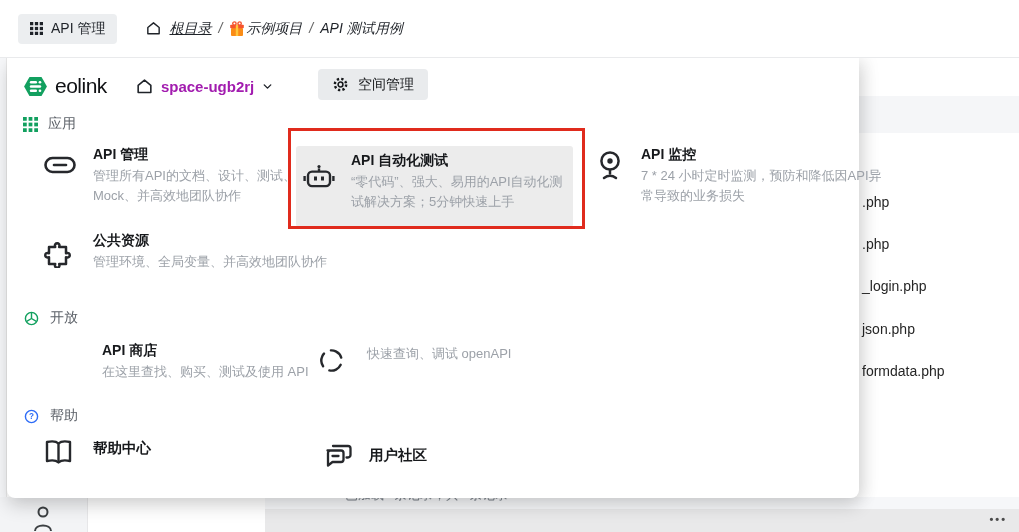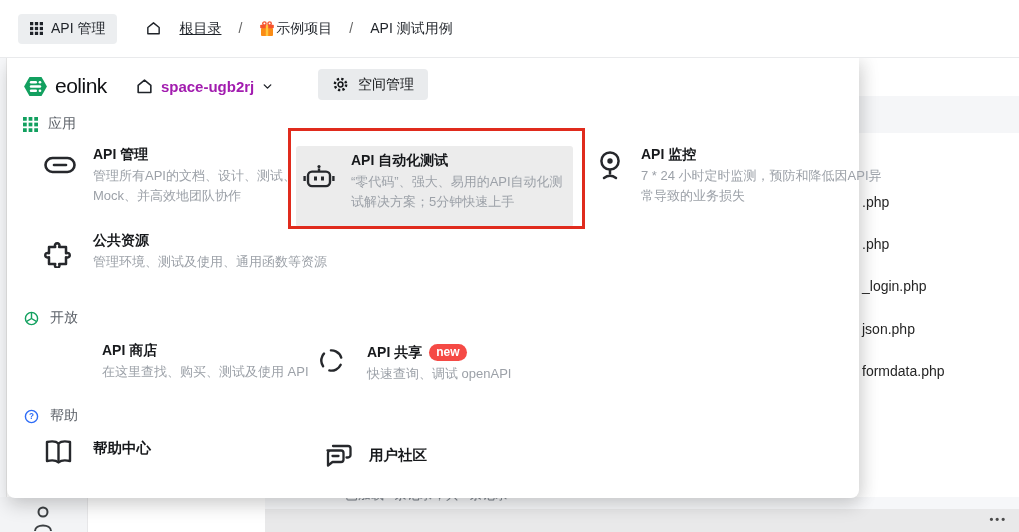--- a/index.html
+++ b/index.html
@@ -15,21 +15,21 @@
     background:#fff; border-bottom:1px solid #e9eaec; z-index:20;
     display:flex; align-items:center;
   }
   .app-switcher {
     margin-left:18px; height:30px; padding:0 12px;
     background:#eceef0; border:none; border-radius:4px;
     display:flex; align-items:center; gap:8px;
     font-size:14px; color:#1f2329; cursor:pointer;
     font-family:inherit;
   }
-  .breadcrumb { display:flex; align-items:flex-start; gap:17px; margin-left:28px; font-size:14px; color:#1f2329; }
+  .breadcrumb { display:flex; align-items:flex-start; gap:7px; margin-left:28px; font-size:14px; color:#1f2329;font-style:italic; }
   .bc-link { text-decoration:underline; cursor:pointer; }
   .bc-sep { color:#666; }
   .bc-proj { display:flex; align-items:center; cursor:pointer; }
   
   .left-strip { position:absolute; left:0; top:58px; width:7px; height:474px; background:#f7f8fa; border-right:1px solid #e9e9e9; z-index:1; }
   .right-files { position:absolute; left:859px; top:58px; width:160px; height:439px; background:#fff; z-index:1; }
   .rf-headband { position:absolute; left:0; top:38px; width:160px; height:37px; background:#f5f6f8; }
   .rf-row { position:absolute; left:3px; height:17px; font-size:14px; color:#262626; white-space:nowrap; cursor:pointer;margin-top:44px; }
   .status-clip { position:absolute; left:345px; top:486px; z-index:2; font-size:13px; color:#7d848c; white-space:nowrap; }
   .rail-bl { position:absolute; left:0; top:497px; width:88px; height:35px; background:#f3f4f6; border-right:1px solid #e7e7e9; z-index:1; }
@@ -255,21 +255,21 @@
   </div>
 
   <div class="menu-item it-public-res">
     <span class="mi-icon ic-mt8">
       <svg width="33" height="32" viewBox="0 0 33 32" fill="none" stroke="#26282c" stroke-width="2.5" stroke-linejoin="round">
           <path d="M6 11 h6.2 c-1.8-5 5.8-5 4 0 H23 v6.2 c5-1.8 5 5.8 0 4 V28 h-6.8 c1.8 5-5.8 5-4 0 H6 v-6.8 c-5 1.8-5-5.8 0-4 Z"></path>
         </svg>
     </span>
     <span>
       <div class="mi-title">公共资源</div>
-      <div class="mi-desc">管理环境、测试及使用、通用函数等资源</div>
+      <div class="mi-desc">管理环境、全局变量、并高效地团队协作</div>
     </span>
   </div>
 
   <div class="section sec-open">
     <span style="display:flex">
       <svg width="17" height="17" viewBox="0 0 24 24" fill="none" stroke="#12a05f" stroke-width="2">
           <circle cx="12" cy="12" r="8.6"></circle>
           <path d="M12 3.4 V12 M12 12 L4.6 16.4 M12 12 L19.4 16.4"></path>
         </svg>
     </span>
@@ -283,24 +283,20 @@
     </span>
   </div>
 
   <div class="menu-item it-api-share">
     <span class="mi-icon" style="margin-top:4px">
       <svg width="29" height="29" viewBox="0 0 30 30" fill="none" stroke="#26282c" stroke-width="2.5" stroke-linecap="round">
           <circle cx="15" cy="15" r="10.5" stroke-dasharray="14 8" transform="rotate(25 15 15)"></circle>
         </svg>
     </span>
     <span>
-      <div class="title-row">
-        <span class="mi-title">API 共享</span>
-        <span class="new-badge">new</span>
-      </div>
       <div class="mi-desc" style="white-space:nowrap">快速查询、调试 openAPI</div>
     </span>
   </div>
 
   <div class="section sec-help">
     <span style="display:flex">
       <svg width="17" height="17" viewBox="0 0 24 24">
           <circle cx="12" cy="12" r="8.6" fill="none" stroke="#2e6cf6" stroke-width="2"></circle>
           <text x="12" y="16" text-anchor="middle" font-size="11.5" font-weight="bold" fill="#2e6cf6" font-family="Liberation Sans, sans-serif">?</text>
         </svg>

